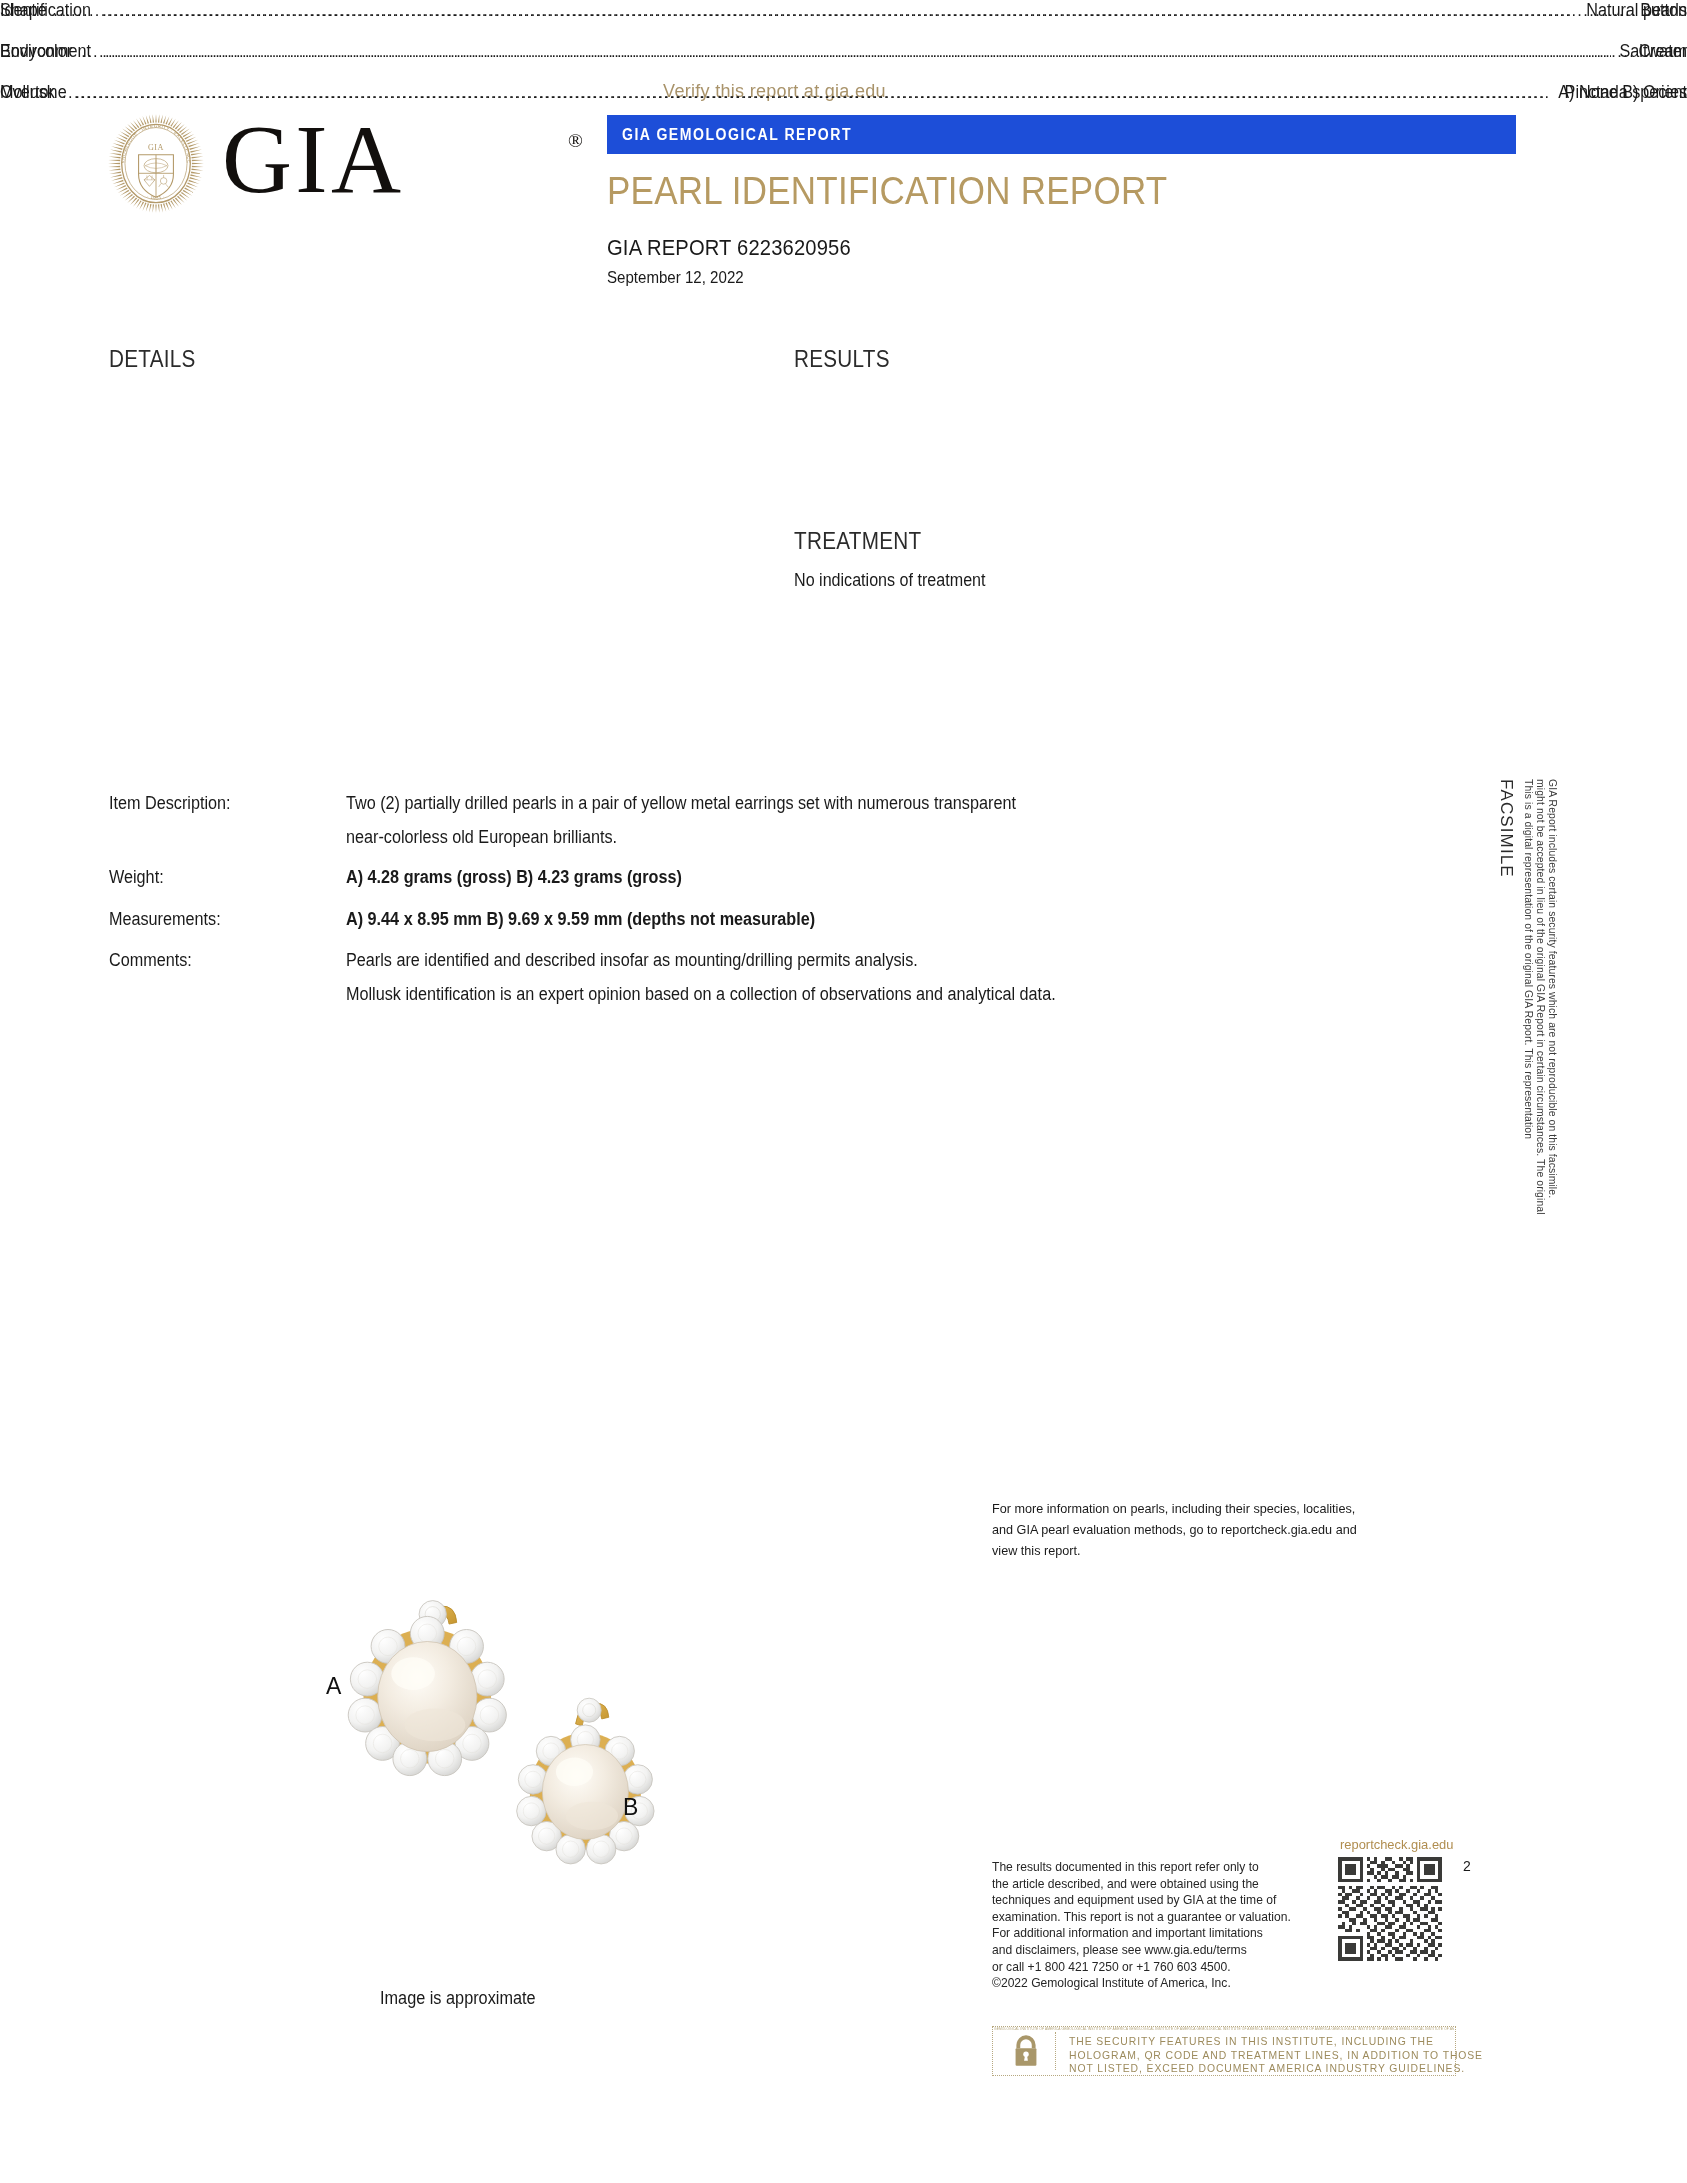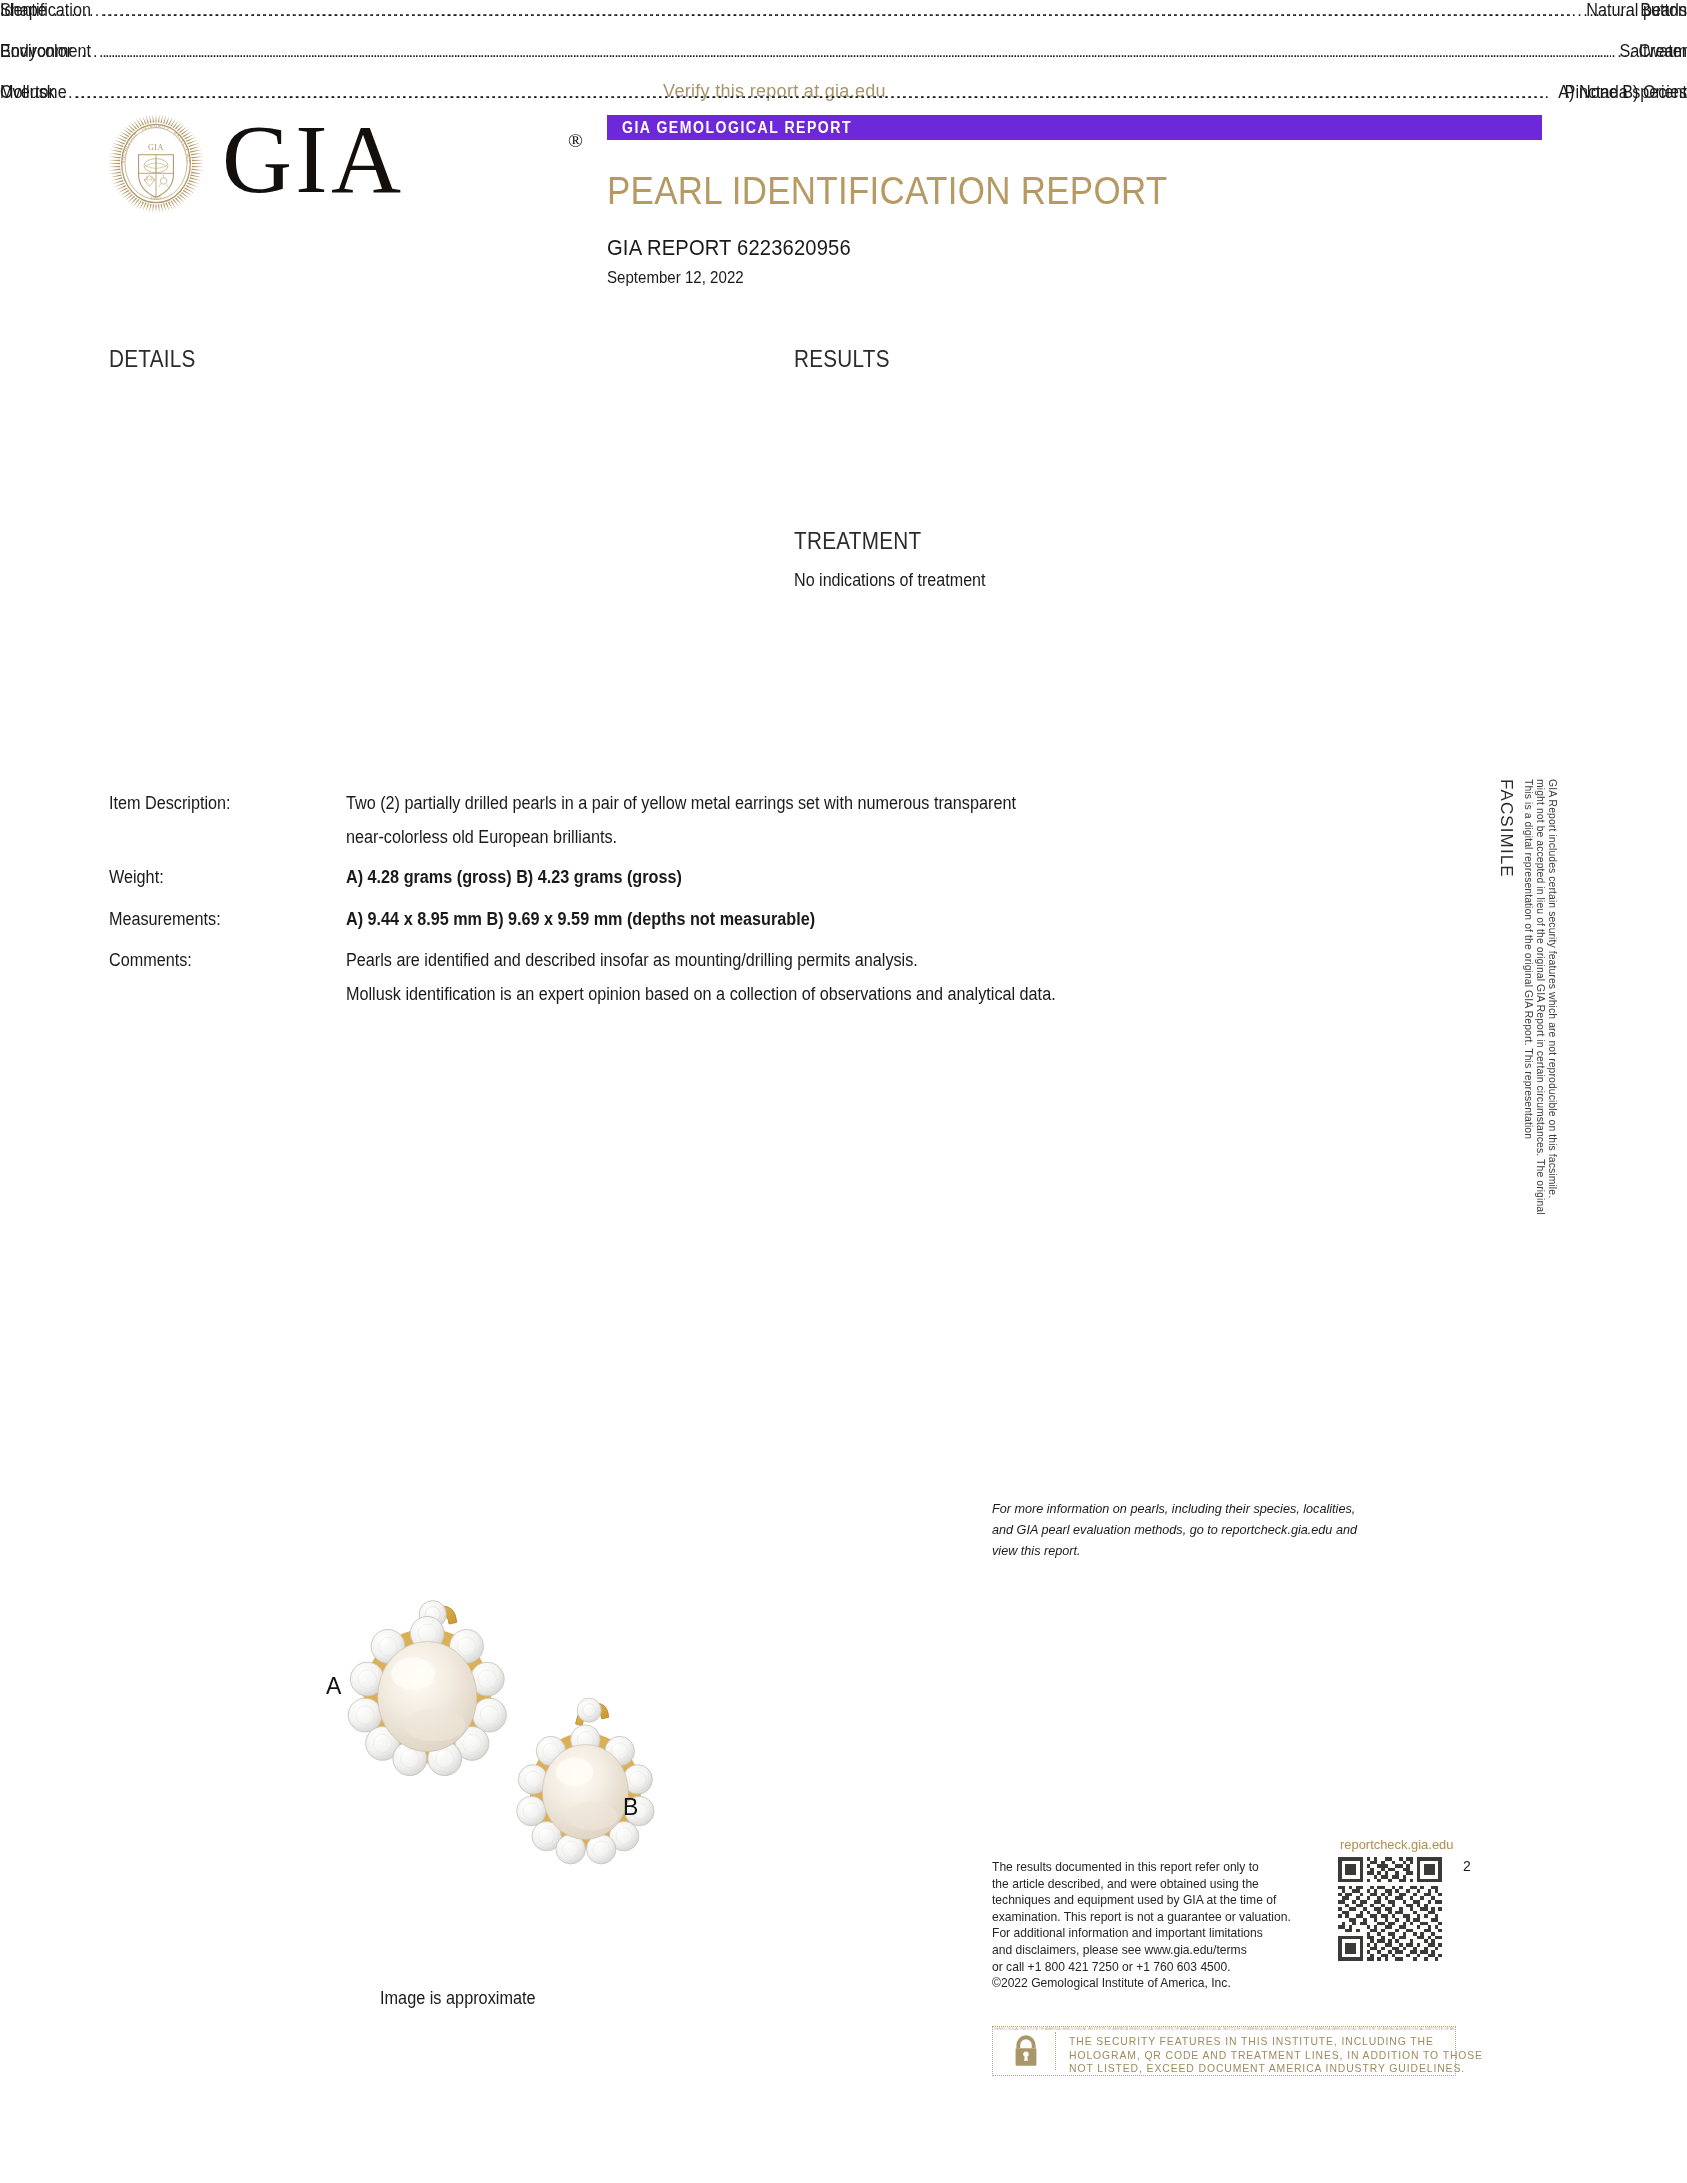--- a/index.html
+++ b/index.html
@@ -29,23 +29,22 @@
     font-size:97px;font-weight:400;letter-spacing:3.3px;color:#120f0d;
     line-height:109px;
   }
   .gia-reg{
     position:absolute;left:461px;top:21px;
     font-family:"Liberation Serif",serif;font-size:19.6px;color:#120f0d;
   }
 
   
   .goldbar{
-    position:absolute;left:607px;top:115px;width:909px;height:25px;
-    background:#6d28d9;
-    padding-left:26px;
+    position:absolute;left:607px;top:115px;width:909px;height:39px;
+    background:#1d4ed8;
   }
   .goldbar span{
     position:absolute;left:15.3px;top:50%;transform:translateY(-50%) scaleX(.88);
     transform-origin:left center;
     color:#fff;font-size:16px;font-weight:700;letter-spacing:1.7px;
   }
 
   
   .rpt-title{
     position:absolute;left:607px;top:170px;
@@ -120,21 +119,21 @@
     white-space:nowrap;color:#3a3a3a;
   }
   .fac .big{
     font-size:17px;letter-spacing:1.1px;color:#2b2b2b;
   }
   .fac .sm{font-size:10.4px;letter-spacing:0.1px;color:#3a3a3a;}
 
   
   .pearlnote{
     position:absolute;left:992px;top:1498px;width:469px;
-    font-size:13.6px;line-height:21px;color:#1a1a1a;font-style:italic;
+    font-size:13.6px;line-height:21px;color:#1a1a1a;
   }
   .pearlnote div{transform:scaleX(.93);transform-origin:left top;white-space:nowrap;}
 
   
   .earrings{position:absolute;left:306px;top:1545px;width:393px;height:338px;}
   .cap{
     position:absolute;left:380px;top:1988px;
     font-size:17.5px;color:#1a1a1a;transform:scaleX(.93);
     transform-origin:left top;white-space:nowrap;
   }

